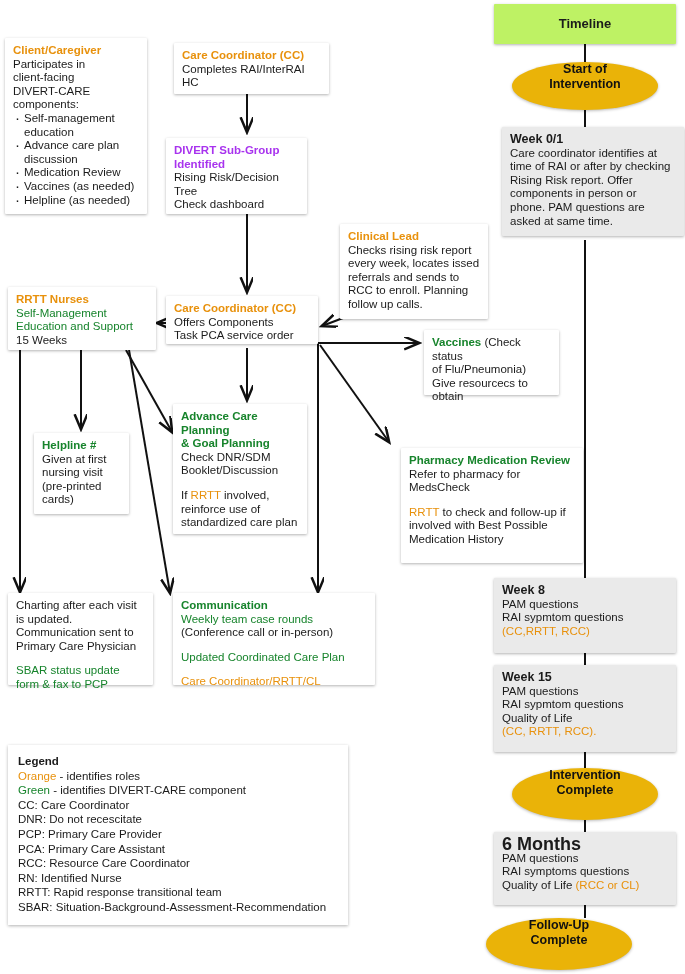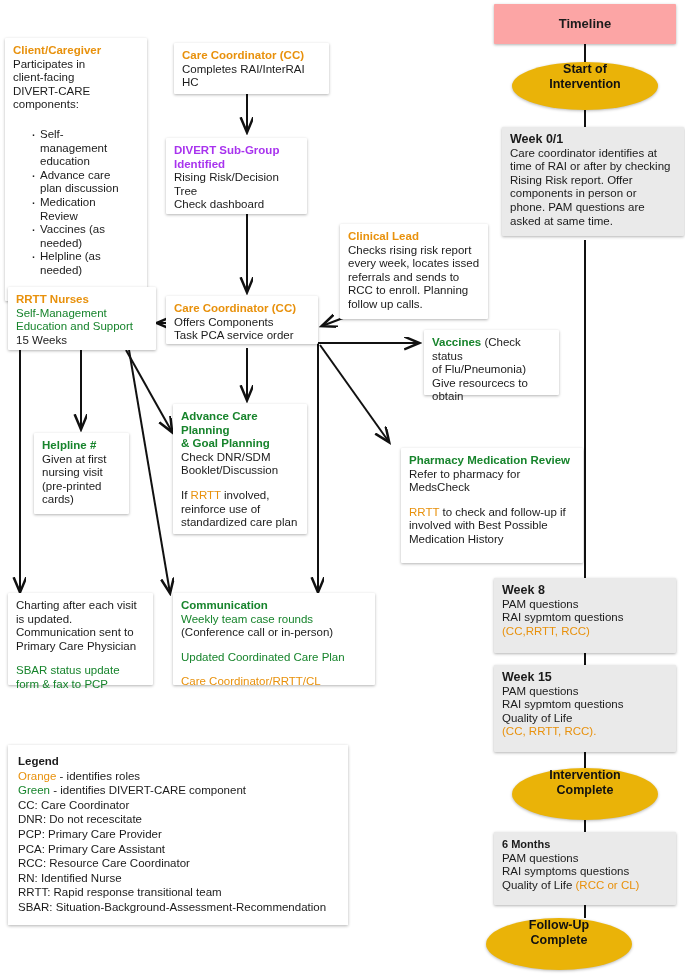--- a/index.html
+++ b/index.html
@@ -20,29 +20,29 @@
     background:#ffffff;
     box-sizing:border-box;
     padding:6px 8px 7px 8px;
     font-size:11.5px;
     line-height:13.6px;
     color:#1b1b1b;
     box-shadow:0 1px 3px rgba(0,0,0,.30);
     border-radius:1px;
   }
   .box.gray{background:#eaeaea;}
-  .box.darkgray{background:#fca5a5;}
+  .box.darkgray{background:#bef264;}
   .ttl{font-weight:bold;}
   .or{color:#e8910c;}
   .gr{color:#17842c;}
   .pu{color:#a833ee;}
   .ctr{text-align:center;}
   .gap{height:11px;}
   ul.bul{
-    margin:16px;padding:0;list-style:none;
+    margin:0;padding:0;list-style:none;
   }
   ul.bul li{
     position:relative;
     padding-left:11px;
     margin:0;
   }
   ul.bul li:before{
     content:"\00B7";
     position:absolute;
     left:2px;top:-1px;
@@ -287,21 +287,21 @@
   </div>
 
   <div class="ellipse" style="left:512px;top:768px;width:146px;height:52px;">
     <div>
       <div>Intervention</div>
       <div>Complete</div>
     </div>
   </div>
 
   <div class="box gray" style="left:494px;top:832px;width:182px;height:73px;">
-    <div class="ttl" style="font-size:11px;">6 Months</div>
+    <div class="ttl" style="font-size:18px;">6 Months</div>
     <div>PAM questions</div>
     <div>RAI symptoms questions</div>
     <div><span>Quality of Life </span><span class="or">(RCC or CL)</span></div>
   </div>
 
   <div class="ellipse" style="left:486px;top:918px;width:146px;height:52px;">
     <div>
       <div>Follow-Up</div>
       <div>Complete</div>
     </div>

